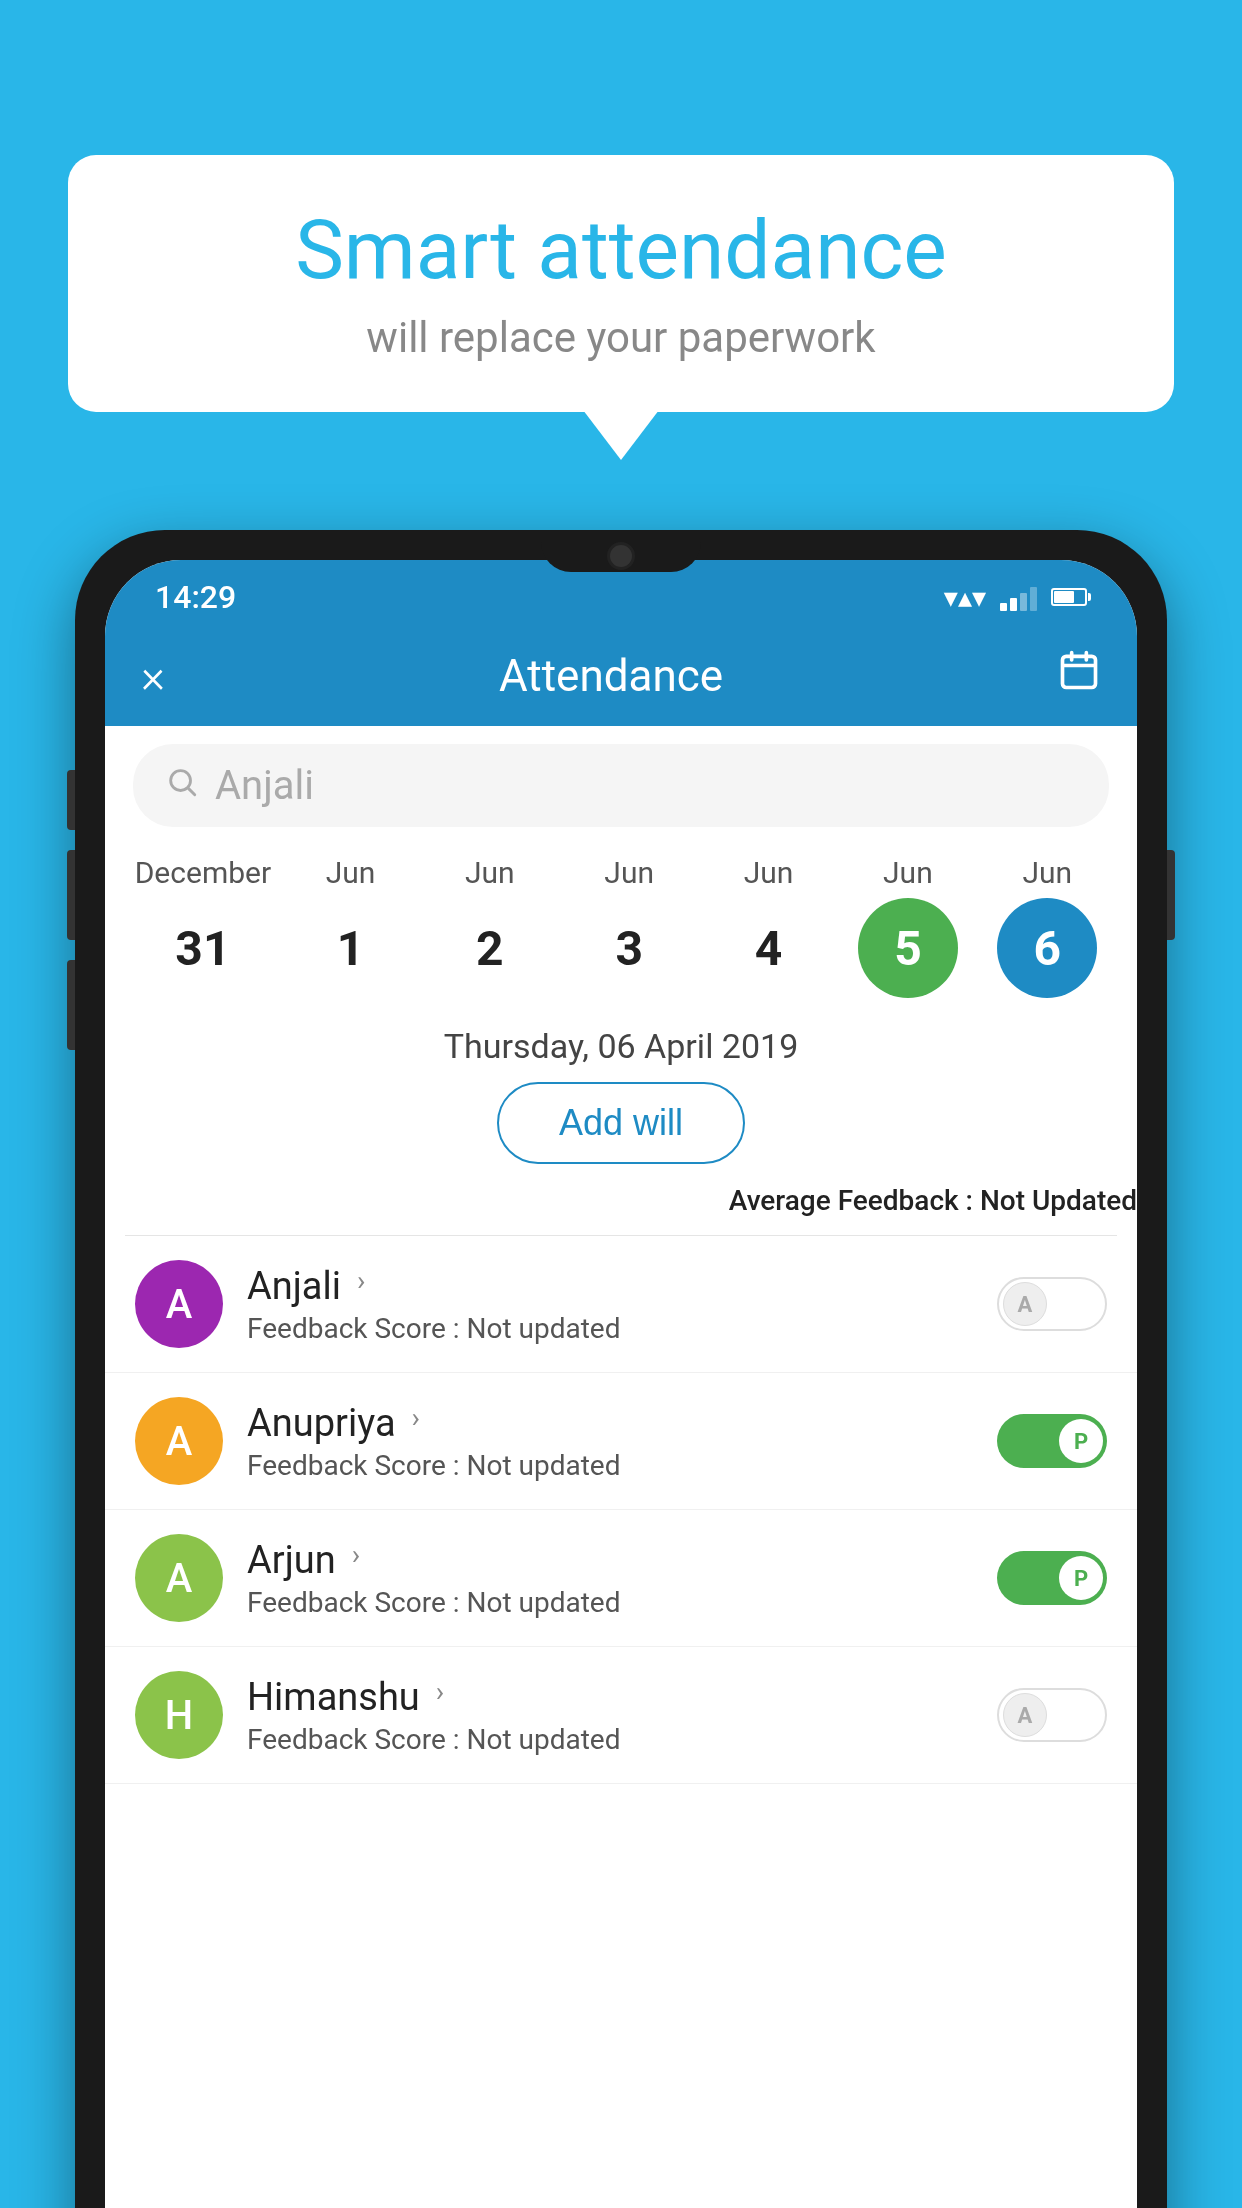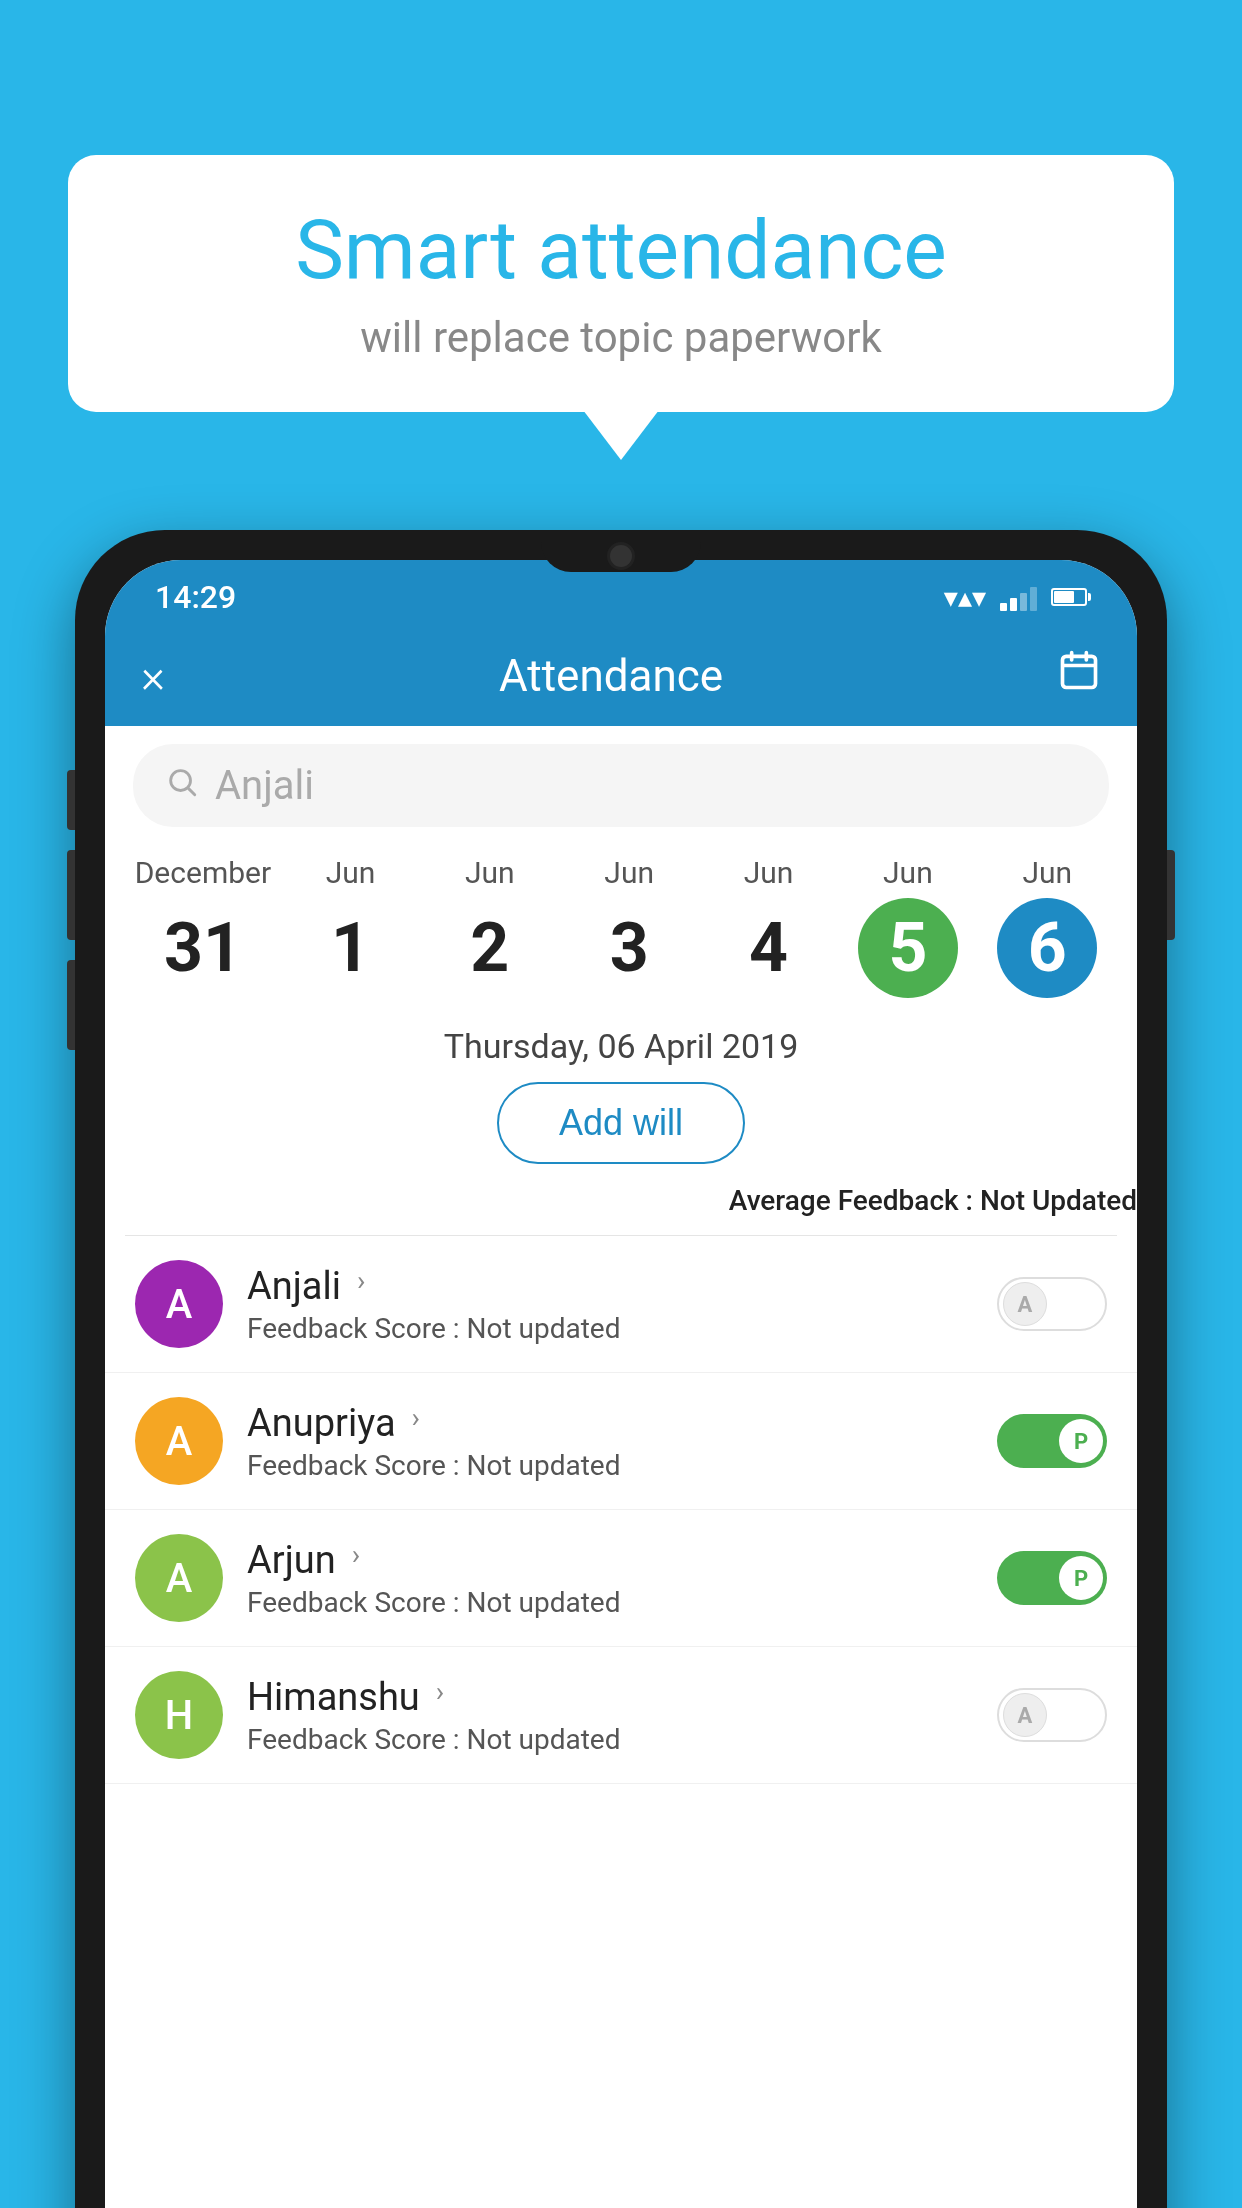--- a/index.html
+++ b/index.html
@@ -280,21 +280,21 @@
       min-width: 120px;
     }
 
     .cal-month {
       font-size: 30px;
       color: #555;
       font-weight: 400;
     }
 
     .cal-date {
-      font-size: 68px;
+      font-size: 48px;
       font-weight: 700;
       color: #222;
       width: 100px;
       height: 100px;
       display: flex;
       align-items: center;
       justify-content: center;
       border-radius: 50%;
     }
 
@@ -447,21 +447,21 @@
     .toggle-switch.on .toggle-knob {
       background: white;
       color: #4caf50;
     }
   </style>
 </head>
 <body>
 
 <div class="speech-bubble">
   <div class="bubble-title">Smart attendance</div>
-  <div class="bubble-subtitle">will replace topic paperwork</div>
+  <div class="bubble-subtitle">will replace your paperwork</div>
 </div>
 
 <div class="phone-container">
   <div class="phone-outer">
     <div class="phone-notch">
       <div class="phone-camera"></div>
     </div>
     <div class="phone-button-right"></div>
     <div class="phone-button-left-1"></div>
     <div class="phone-button-left-2"></div>

